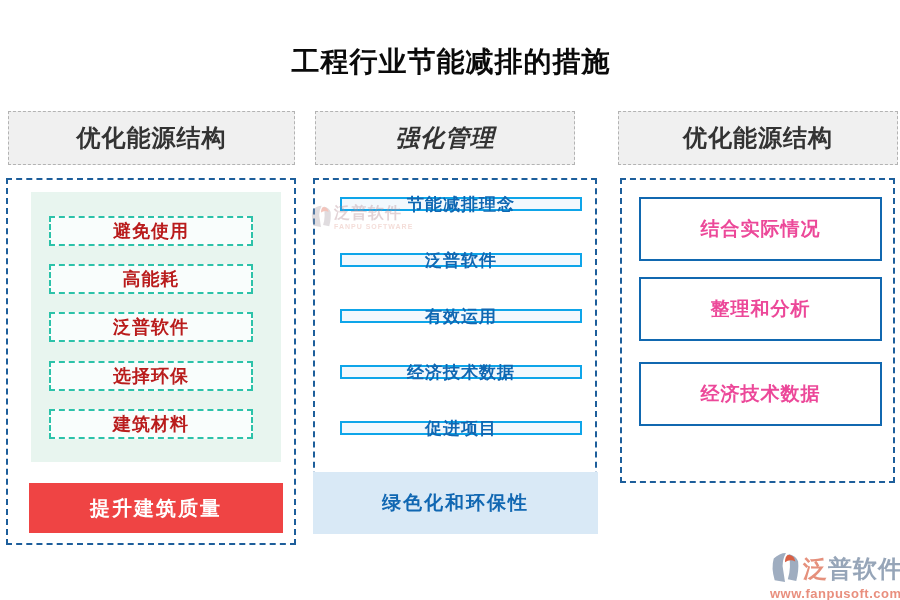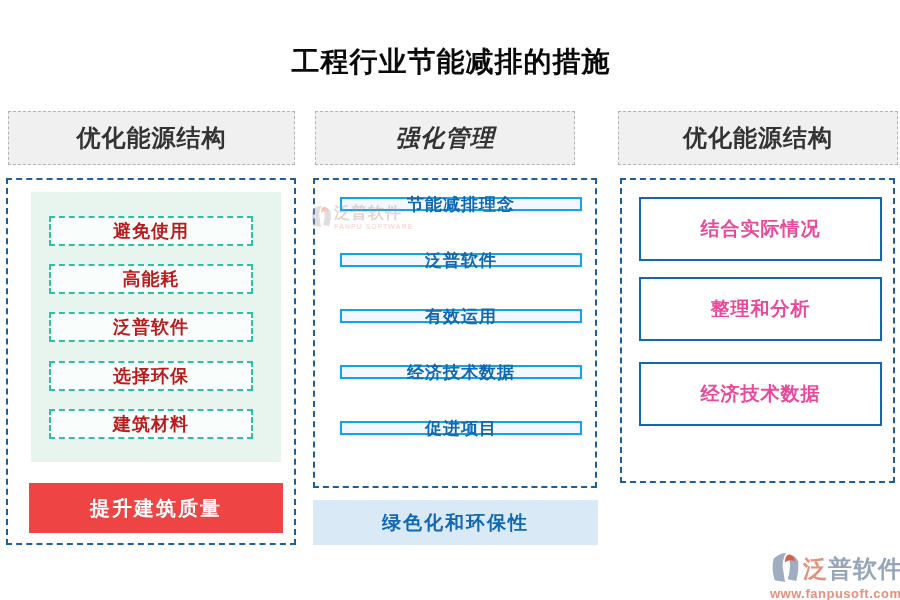--- a/index.html
+++ b/index.html
@@ -35,21 +35,21 @@
   .m1{top:197px}.m2{top:253px}.m3{top:309px}.m4{top:365px}.m5{top:421px}
   .item-r{left:639px;width:243px;height:64px;border:2px solid #1168b0;background:#ffffff;color:#ec4899;font-size:19px;}
   .r1{top:197px}.r2{top:277px}.r3{top:362px}
   .teal-btn{
     left:29px;top:483px;width:254px;height:50px;background:#ef4444;
     color:#ffffff;font-size:20px;letter-spacing:2px;
   }
   .blue-footer{
     background:#d9e9f6;color:#1067b2;font-size:19px;letter-spacing:2px;
   }
-  .bf2{left:313px;top:500px;width:285px;height:45px;}
+  .bf2{left:313px;top:472px;width:285px;height:62px;}
   .bf3{left:618px;top:502px;width:273px;height:43px;}
   .watermark{
     position:absolute;left:310px;top:204px;display:flex;align-items:flex-start;
     opacity:0.38;pointer-events:none;
   }
   .watermark .wm-txt{display:flex;flex-direction:column;margin-left:2px;}
   .watermark .wm-cn{font-size:16px;font-weight:bold;color:#b68d95;letter-spacing:1px;line-height:18px;}
   .watermark .wm-en{font-size:7px;font-weight:bold;color:#e3a79b;letter-spacing:1px;line-height:9px;}
   .logo{position:absolute;left:770px;top:551px;width:126px;}
   .logo-row{display:flex;align-items:center;}

